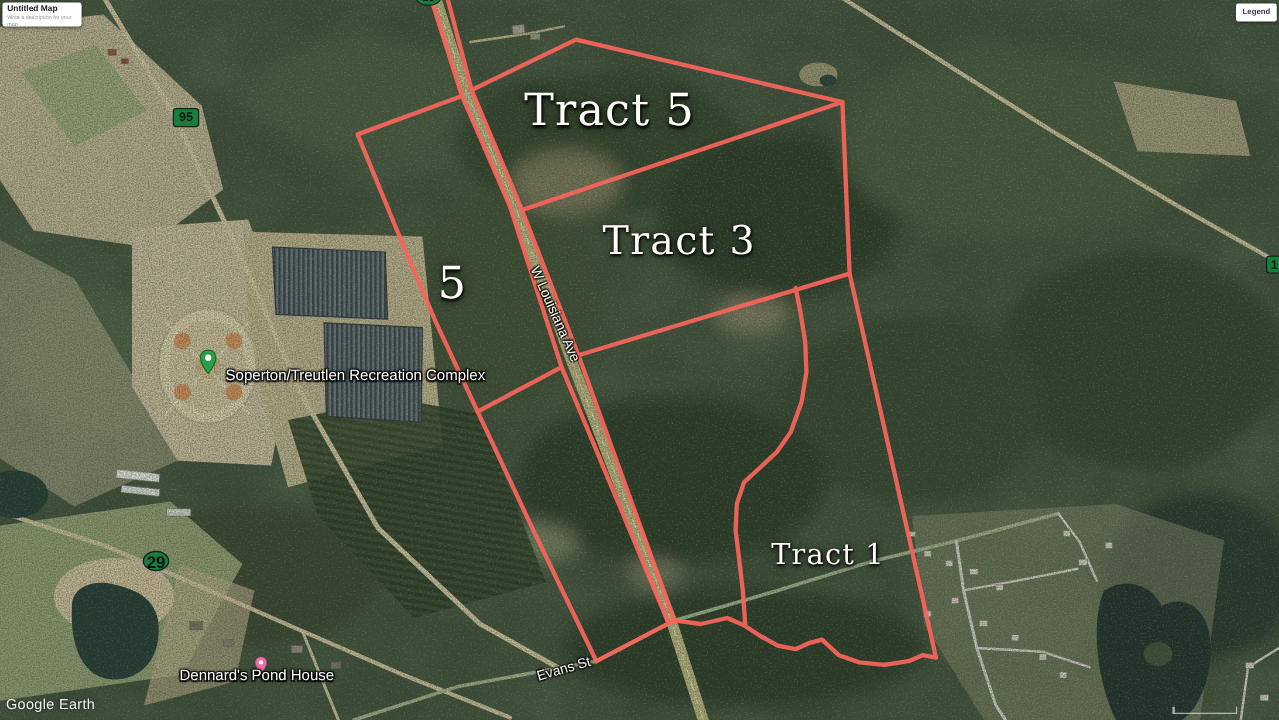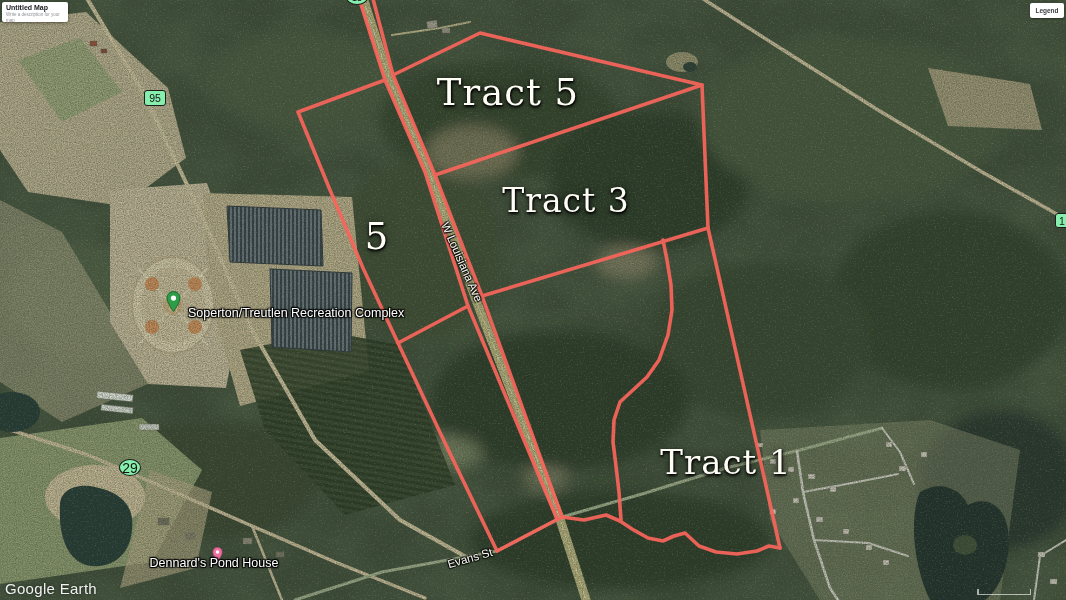--- a/index.html
+++ b/index.html
@@ -23,22 +23,22 @@
     position:absolute;z-index:2;color:#fff;font-size:12.5px;white-space:nowrap;
     text-shadow:-1px -1px 1px #000,1px -1px 1px #000,-1px 1px 1px #000,1px 1px 1px #000,0 0 3px rgba(0,0,0,.9);
   }
   .road-label{
     position:absolute;z-index:2;color:#f4f4ef;font-size:11.5px;white-space:nowrap;
     text-shadow:-1px -1px 1px rgba(0,0,0,.85),1px -1px 1px rgba(0,0,0,.85),-1px 1px 1px rgba(0,0,0,.85),1px 1px 1px rgba(0,0,0,.85);
   }
 
   
   .shield{
-    position:absolute;z-index:2;background:#86efac;color:#141414;
-    border:1.6px solid #1c1c1c;font-weight:normal;text-align:center;
+    position:absolute;z-index:2;background:#15803d;color:#141414;
+    border:1.6px solid #1c1c1c;font-weight:bold;text-align:center;
     display:flex;align-items:center;justify-content:center;box-sizing:border-box;
   }
   .shield.square{border-radius:3px;width:22px;height:16px;font-size:10.5px;}
   .shield.round{border-radius:50%;width:22px;height:17px;font-size:14px;}
 
   
   .map-card{
     position:absolute;left:2px;top:2px;z-index:3;width:66px;height:20px;
     background:#fff;border-radius:2px;box-shadow:0 1px 3px rgba(0,0,0,.45);
     padding:2px 4px;box-sizing:border-box;overflow:hidden;
@@ -46,21 +46,21 @@
   .map-card .title{font-size:7px;font-weight:bold;color:#202124;line-height:8px;}
   .map-card .subtitle{font-size:4.5px;color:#8f9399;line-height:6px;}
   .legend-btn{
     position:absolute;right:2px;top:3px;z-index:3;width:34px;height:15px;
     background:#fff;border-radius:2px;box-shadow:0 1px 2px rgba(0,0,0,.4);
     display:flex;align-items:center;justify-content:center;
     font-size:6.5px;font-weight:600;color:#3c4043;cursor:pointer;
   }
   .watermark{
     position:absolute;left:5px;top:580px;z-index:3;color:rgba(255,255,255,.93);
-    font-size:15px;font-weight:500;letter-spacing:.3px;
+    font-size:12px;font-weight:500;letter-spacing:.3px;
     text-shadow:0 0 3px rgba(0,0,0,.6);
   }
   .scalebar{
     position:absolute;left:977px;top:589px;width:54px;height:5px;z-index:2;
     border-bottom:1.5px solid rgba(255,255,255,.72);opacity:.85;
   }
   .scalebar::before,.scalebar::after{
     content:"";position:absolute;bottom:0;width:1.5px;height:5px;background:rgba(255,255,255,.72);
   }
   .scalebar::before{left:0;}
@@ -229,21 +229,21 @@
       <polyline class="tract-boundary" points="497,551 562,517 584,520 606,515 620,521 632,529 648,538 663,541 674,536 685,533 699,546 716,552 737,554 757,551 769,546 780,548" stroke="#f8655b"></polyline>
       <polyline class="tract-boundary" points="663,240 667,260 671,285 672,310 668,335 659,360 647,377 633,390 620,402 614,420 613,442 616,466 619,492 621,520" stroke="#f8655b"></polyline>
       <polyline class="tract-boundary" points="385,80 298,112 330,190 363,268 398,343 445,443 497,551" stroke="#f8655b"></polyline>
       <polyline class="tract-boundary" points="398,343 468,306" stroke="#f8655b"></polyline>
     </g>
   </svg>
 
   <div class="tract-label" style="left:508px;top:92px;font-size:37px;">Tract 5</div>
   <div class="tract-label" style="left:566px;top:200px;font-size:33px;">Tract 3</div>
   <div class="tract-label" style="left:377px;top:236px;font-size:37px;">5</div>
-  <div class="tract-label" style="left:726px;top:462px;font-size:34px;">Tract 1</div>
+  <div class="tract-label" style="left:690px;top:462px;font-size:24px;">Tract 1</div>
 
   <div class="road-label" style="left:462px;top:262px;transform:translate(-50%,-50%) rotate(66deg);">W Louisiana Ave</div>
   <div class="road-label" style="left:470px;top:558px;transform:translate(-50%,-50%) rotate(-16deg);">Evans St</div>
 
   <div class="shield square" style="left:144px;top:90px;">95</div>
   <div class="shield round" style="left:119px;top:459px;">29</div>
   <div class="shield round" style="left:346px;top:-10px;width:22px;height:15px;font-size:9px;">15</div>
   <div class="shield square" style="left:1055px;top:213px;width:18px;height:15px;justify-content:flex-start;padding-left:3px;">1</div>
 
   <div class="pin" style="left:166px;top:291px;">

